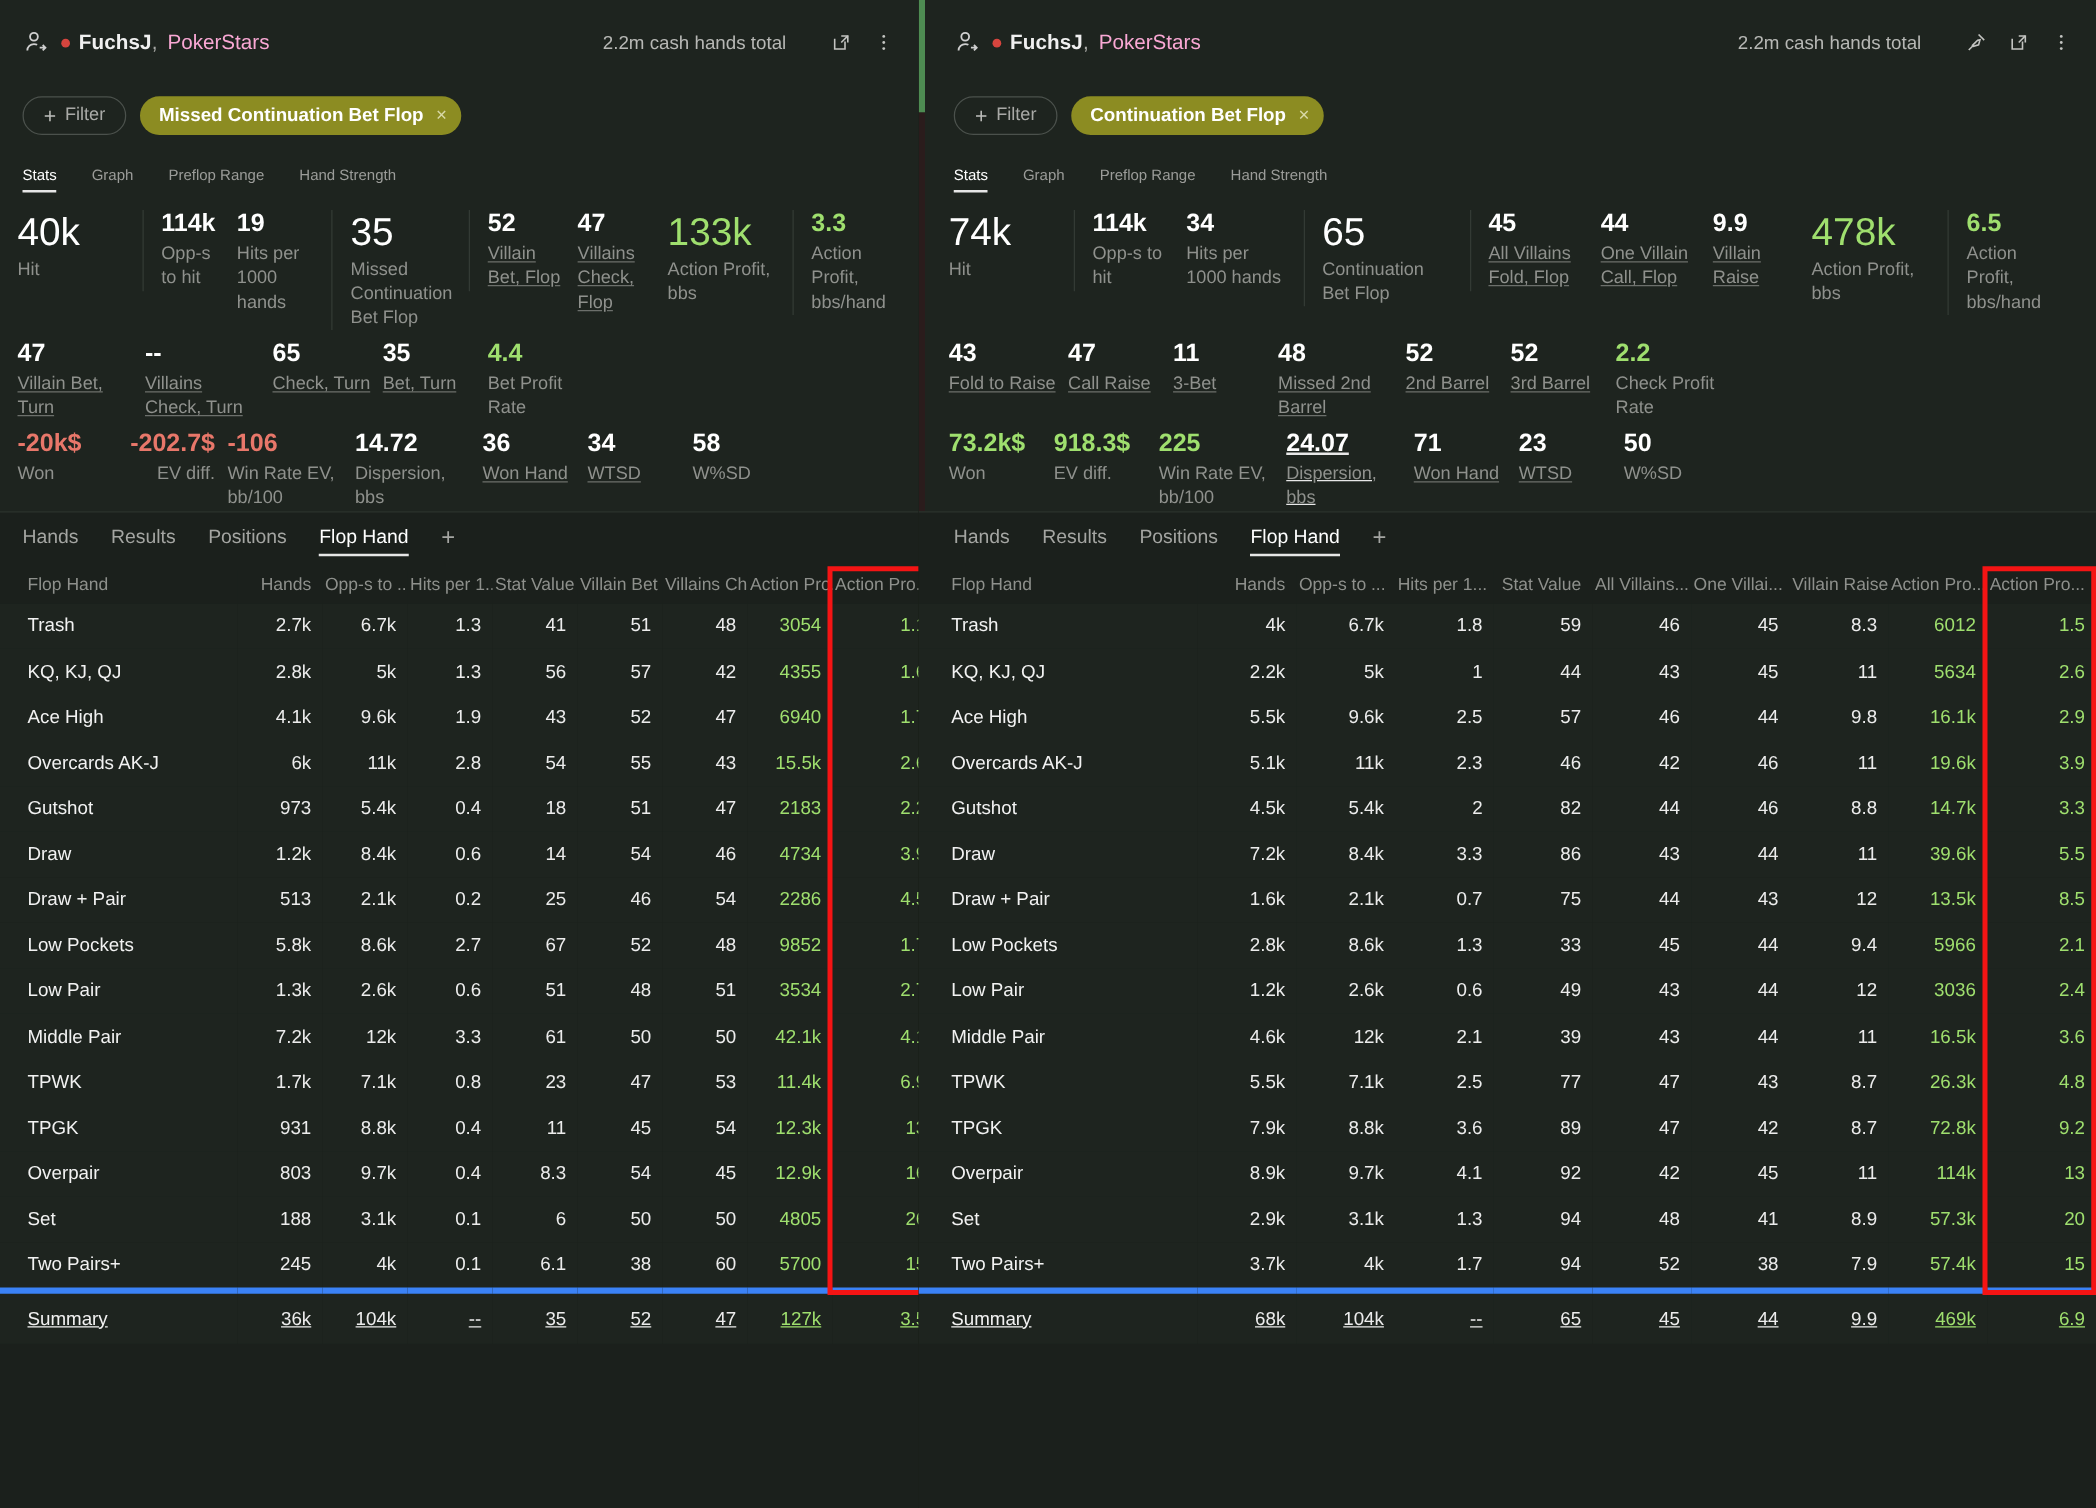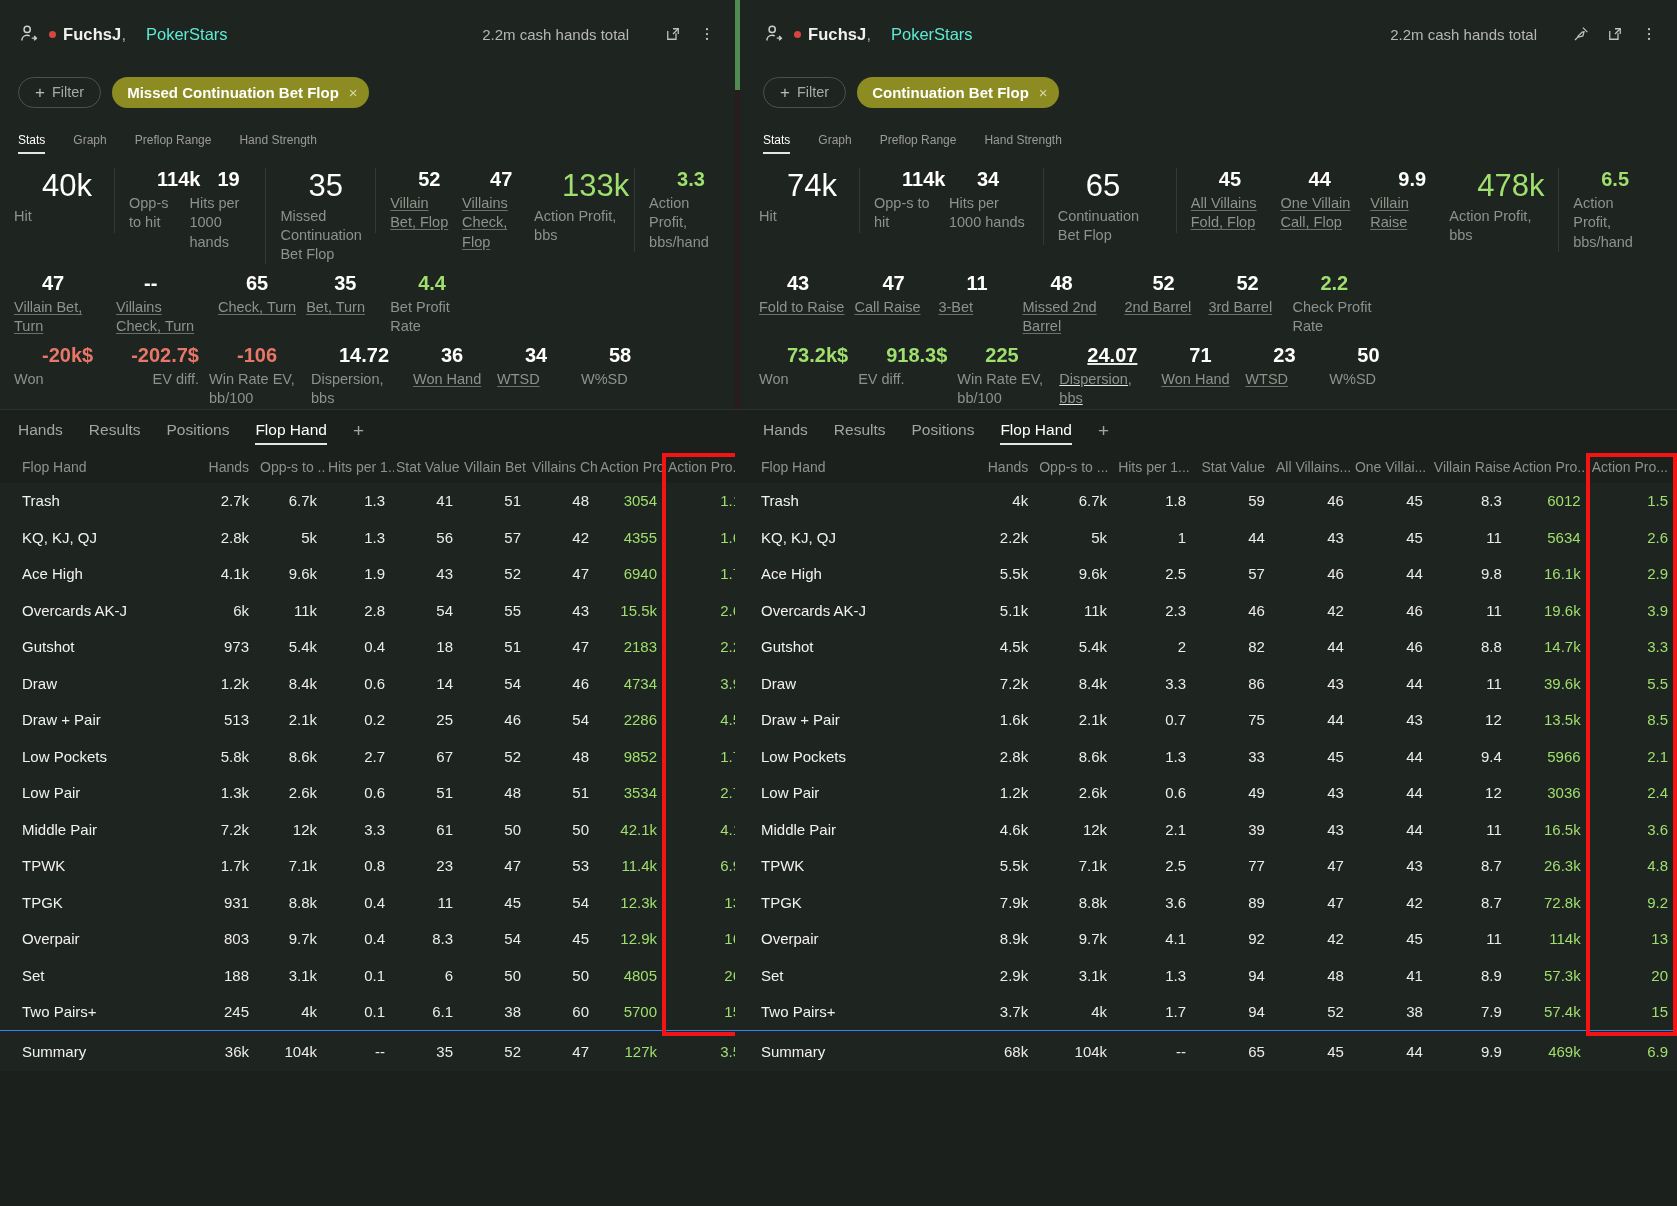--- a/index.html
+++ b/index.html
@@ -74,22 +74,22 @@
   }
   .acct-name {
     font-size: 16.5px;
     font-weight: bold;
     color: #f0f0f0;
     letter-spacing: .1px;
   }
   .acct-sep { font-size: 16.5px; color: #a9aaa7; }
   .acct-site {
     font-size: 16.5px;
-    color: #5eead4;
-    margin-left: 20px;
+    color: #f9a8d4;
+    margin-left: 8px;
   }
   .head-spacer { flex: 1; }
   .hands-total {
     font-size: 15px;
     color: #b7b8b5;
     margin-right: 20px;
     white-space: nowrap;
   }
   .head-ico {
     width: 20px; height: 20px;
@@ -202,21 +202,20 @@
     border-left: 1px solid #333a34;
     padding-left: 14px;
     margin-left: 4px;
   }
   .sv {
     font-size: 20px;
     font-weight: bold;
     color: #ffffff;
     line-height: 1.15;
     white-space: nowrap;
-    margin-left: 28px;
   }
   .sv.big { font-size: 31px; font-weight: normal; }
   .sv.green { color: #9fdf6e; }
   .sv.red { color: #e8776a; }
   .sl {
     font-size: 14.5px;
     color: #8f918d;
     line-height: 1.33;
     margin-top: 3px;
     max-width: 92px;
@@ -298,22 +297,23 @@
     overflow: hidden;
   }
   table.grid td.first {
     text-align: left;
     padding-left: 22px;
     color: #f2f2f2;
   }
   .panel-right table.grid td.first { padding-left: 26px; }
   table.grid td.green { color: #9fdf6e; }
   table.grid tr.summary td {
-    border-top: 1px solid #3b82f6;
+    border-top: 5px solid #3b82f6;
     height: 40px;
+    text-decoration: underline;
   }
   .thead-bg { background: #1b201c; }
   .tbody-bg { background: #1e241f; }
 
   
   .redbox {
     position: absolute;
     border: 4px solid #f51414;
     pointer-events: none;
     box-sizing: border-box;

